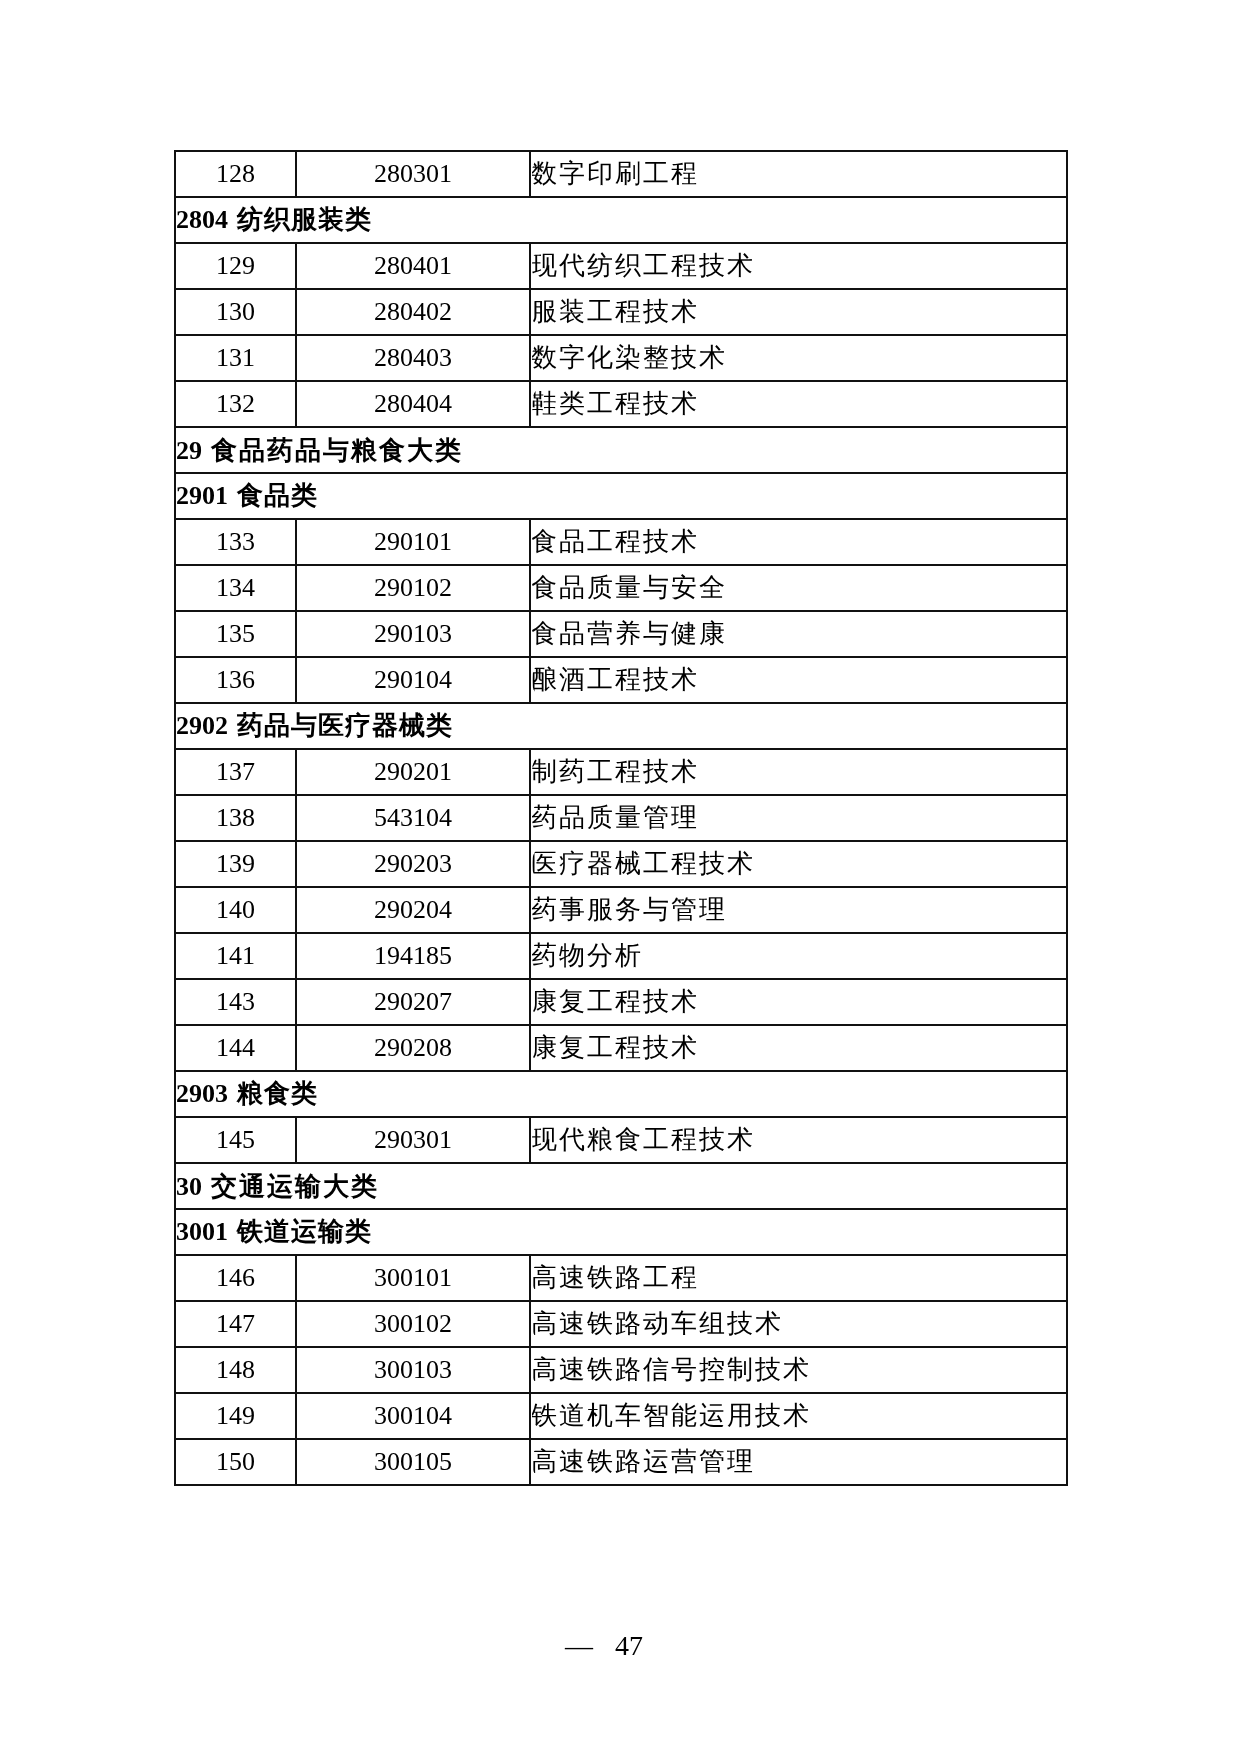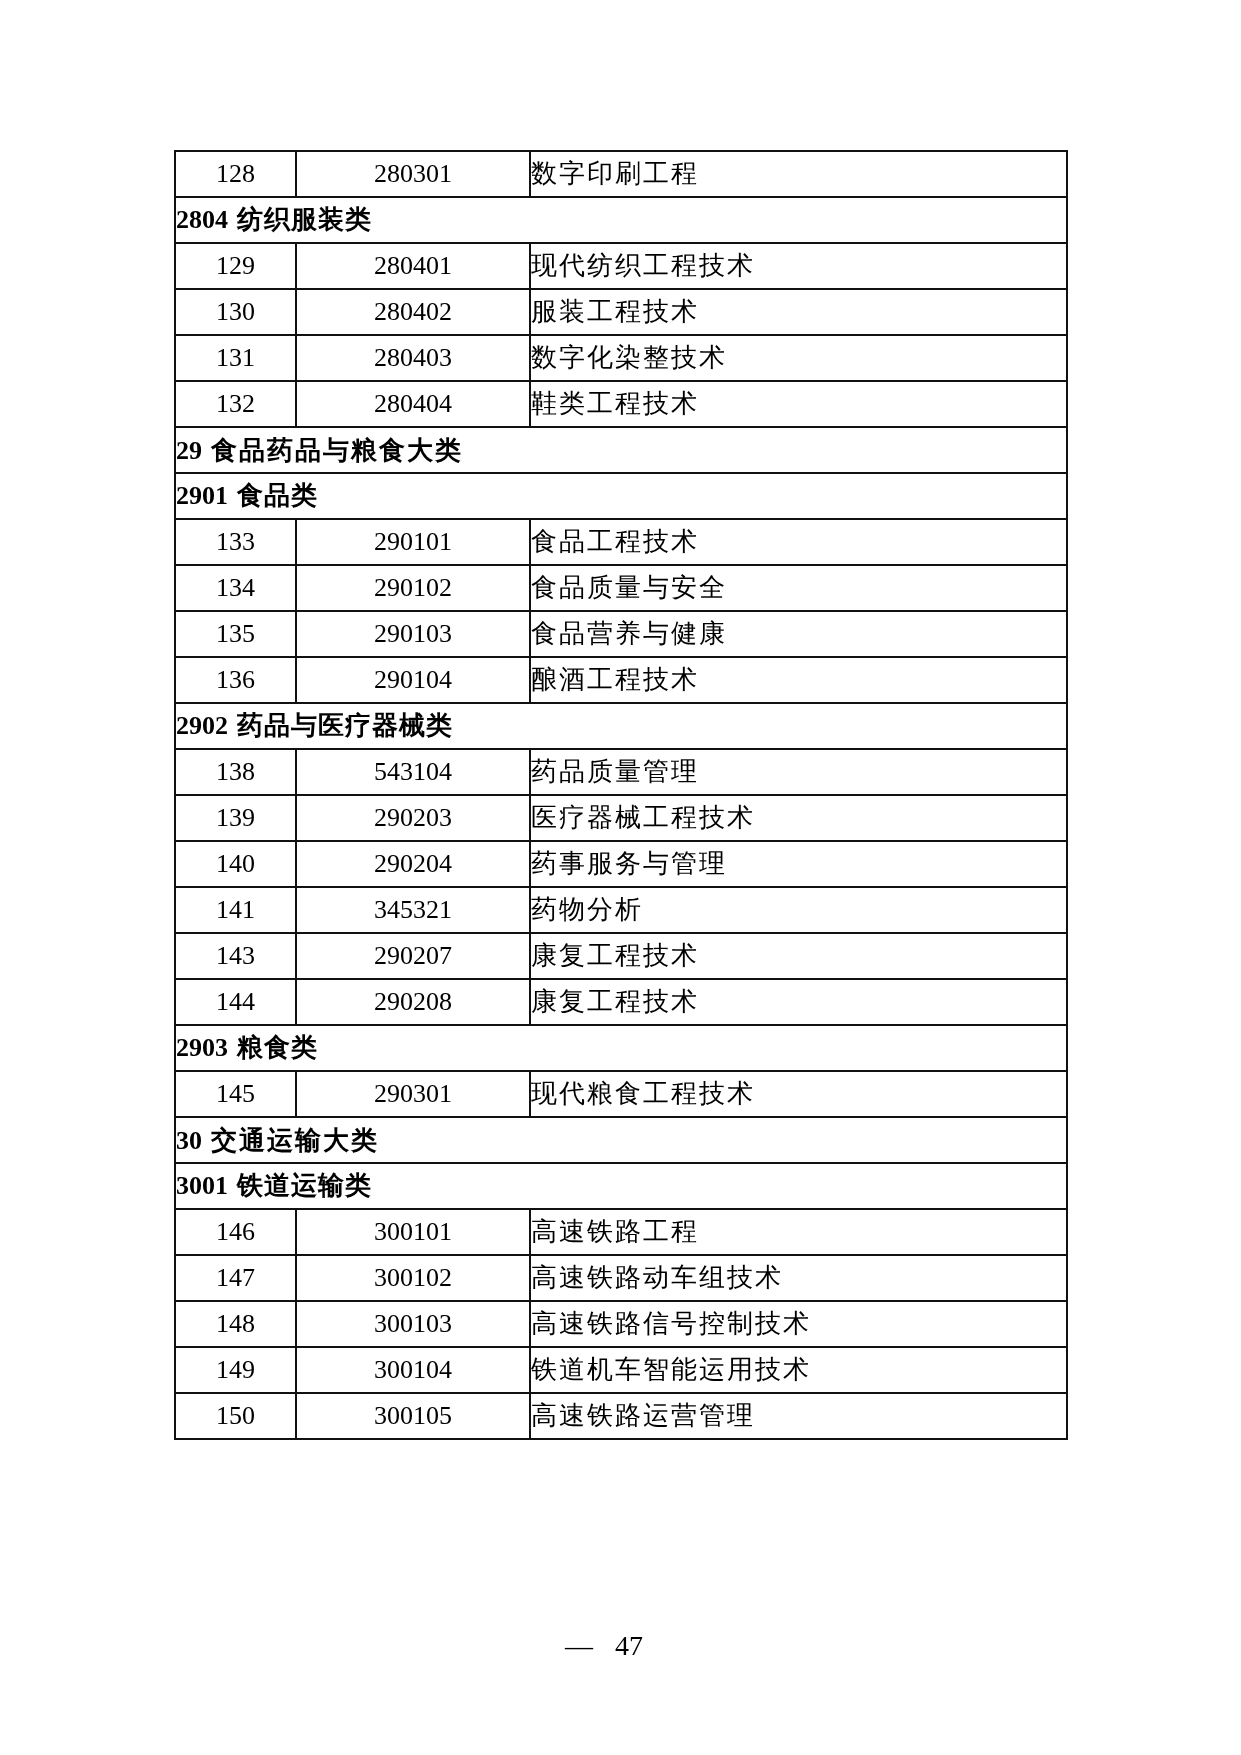--- a/index.html
+++ b/index.html
@@ -42,20 +42,21 @@
     overflow: hidden;
     white-space: nowrap;
   }
   td.col-seq, td.col-code {
     text-align: center;
   }
   td.col-name {
     text-align: left;
     padding-left: 11px;
     letter-spacing: 2px;
+    border-radius: 21px;
   }
   td.sub-header-cell {
     background: var(--sub-bg, #dadada);
     font-weight: 700;
     text-align: left;
     padding-left: 12px;
     font-size: 26px;
   }
   td.major-header-cell {
     background: var(--major-bg, #b4b4b4);
@@ -156,37 +157,42 @@
         </tr>
         <tr>
           <td class="col-seq">136</td>
           <td class="col-code">290104</td>
           <td class="col-name">酿酒工程技术</td>
         </tr>
         <tr>
           <td colspan="3" class="sub-header-cell"><span class="hnum">2902</span><span class="htxt">药品与医疗器械类</span></td>
         </tr>
         <tr>
+          <td class="col-seq">137</td>
+          <td class="col-code">290201</td>
+          <td class="col-name">制药工程技术</td>
+        </tr>
+        <tr>
           <td class="col-seq">138</td>
           <td class="col-code">543104</td>
           <td class="col-name">药品质量管理</td>
         </tr>
         <tr>
           <td class="col-seq">139</td>
           <td class="col-code">290203</td>
           <td class="col-name">医疗器械工程技术</td>
         </tr>
         <tr>
           <td class="col-seq">140</td>
           <td class="col-code">290204</td>
           <td class="col-name">药事服务与管理</td>
         </tr>
         <tr>
           <td class="col-seq">141</td>
-          <td class="col-code">345321</td>
+          <td class="col-code">194185</td>
           <td class="col-name">药物分析</td>
         </tr>
         <tr>
           <td class="col-seq">143</td>
           <td class="col-code">290207</td>
           <td class="col-name">康复工程技术</td>
         </tr>
         <tr>
           <td class="col-seq">144</td>
           <td class="col-code">290208</td>

